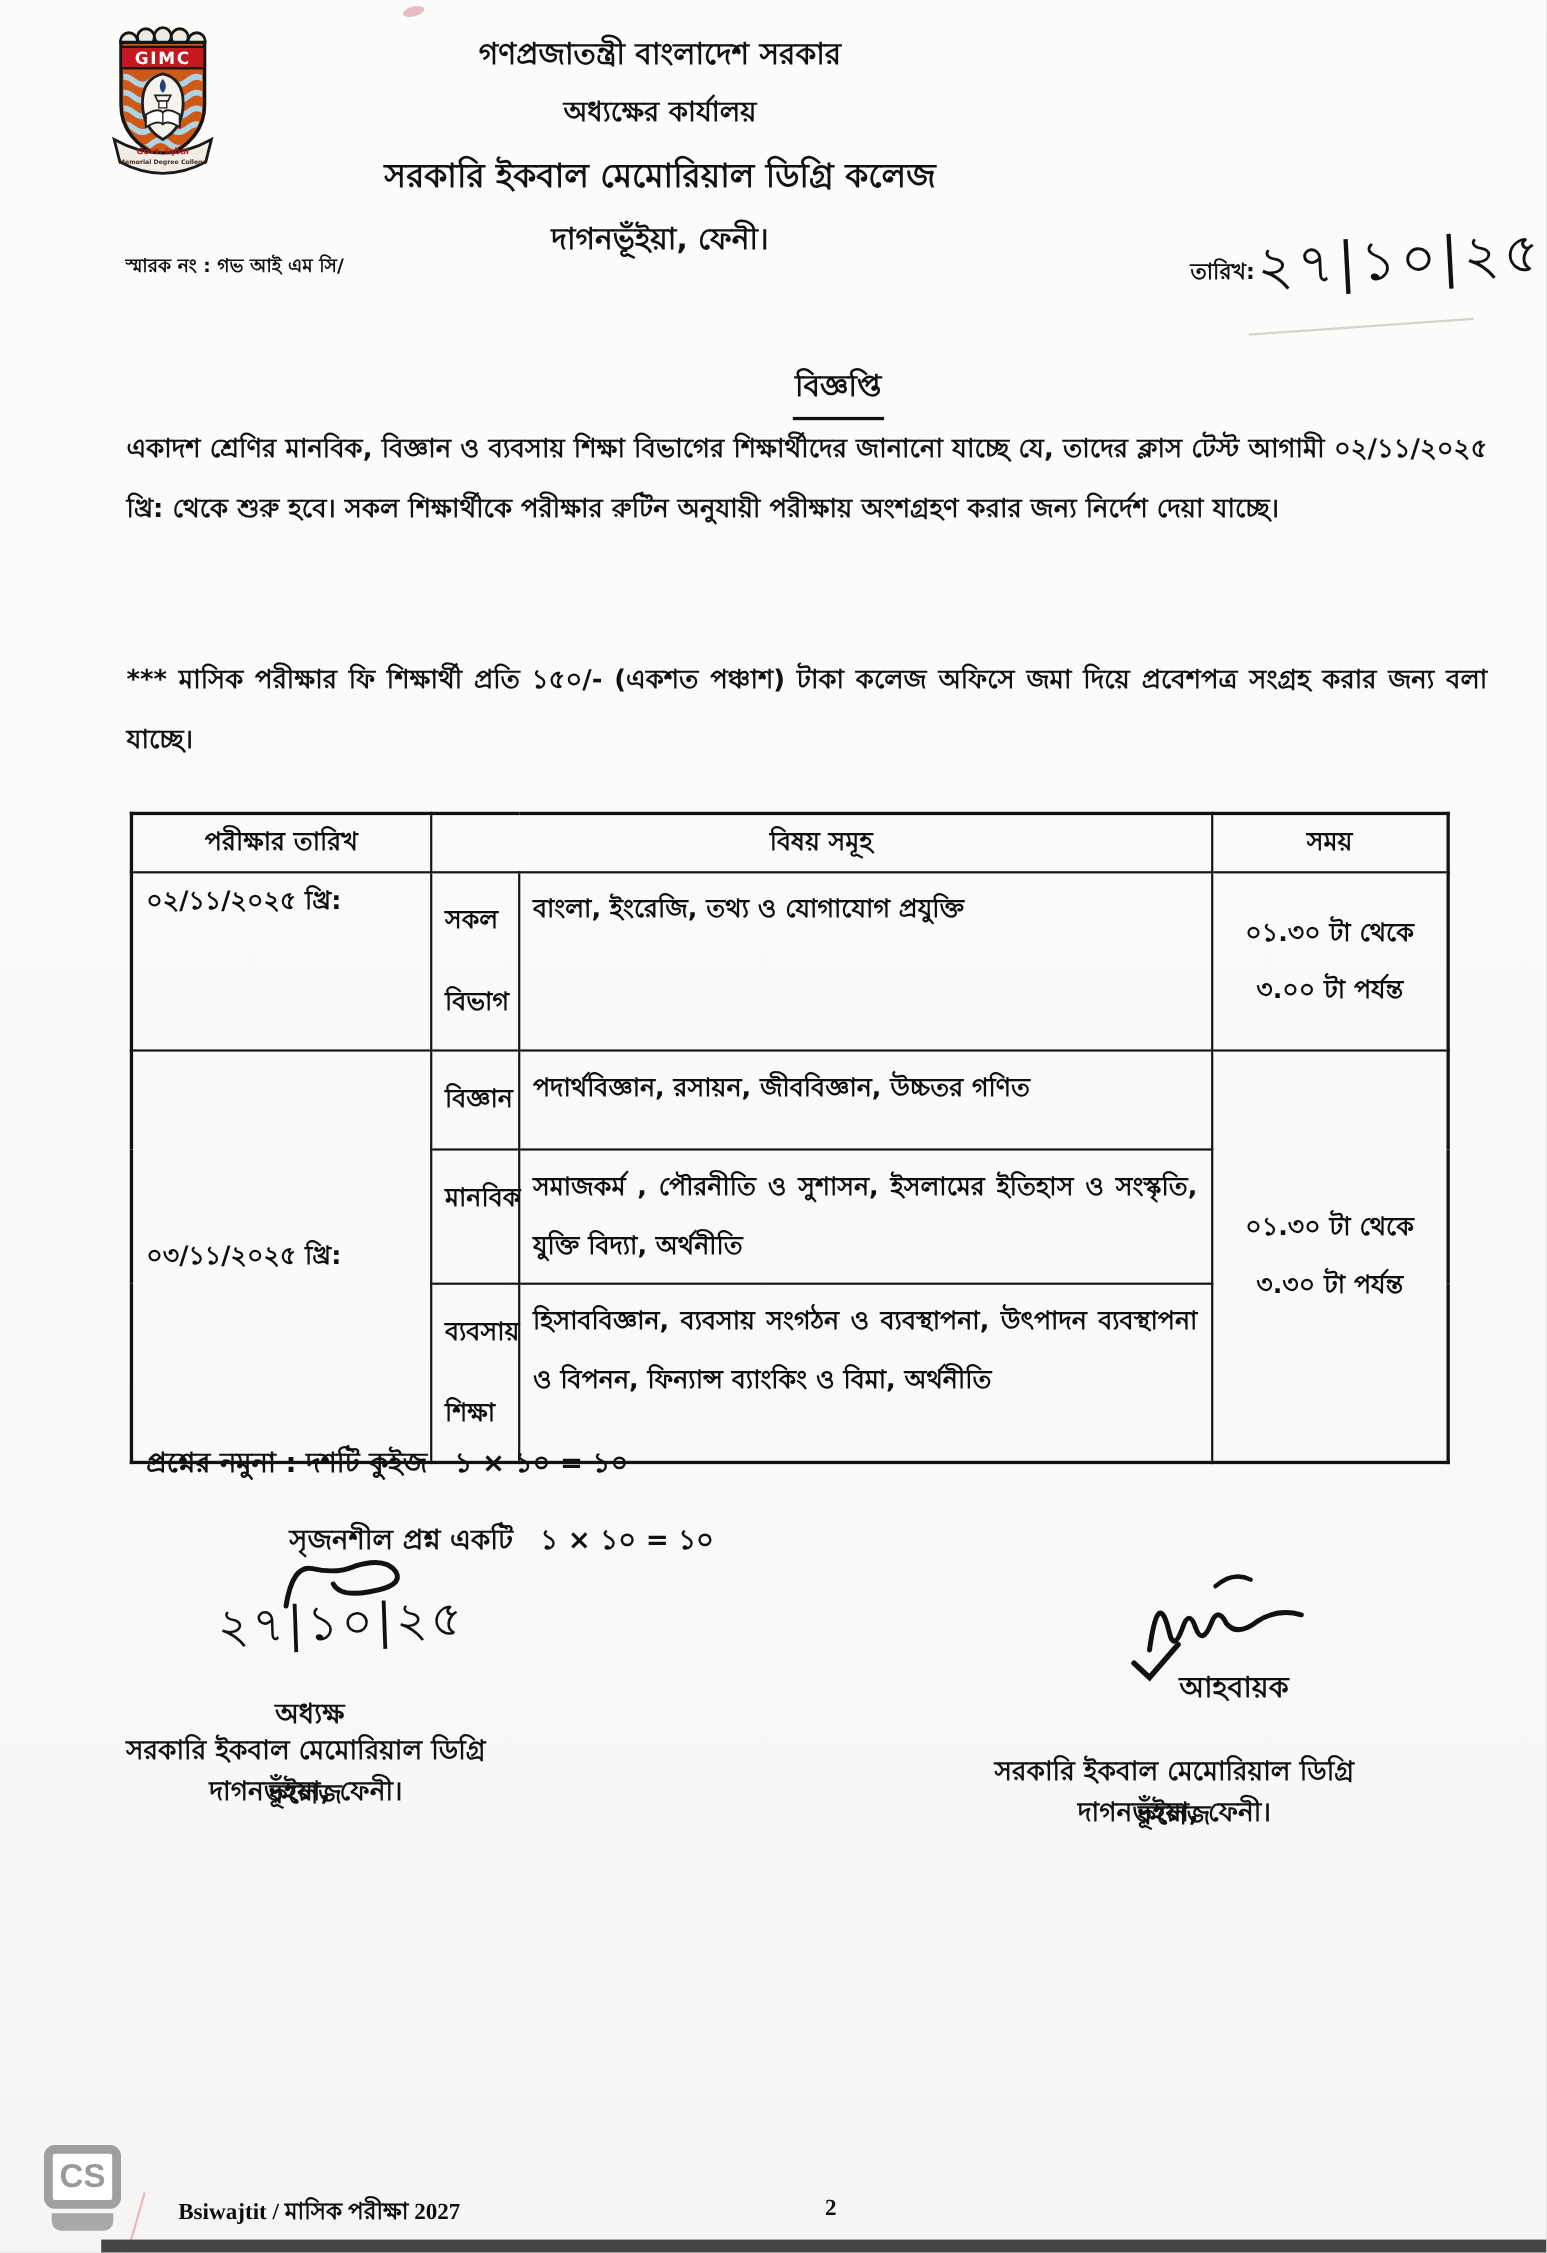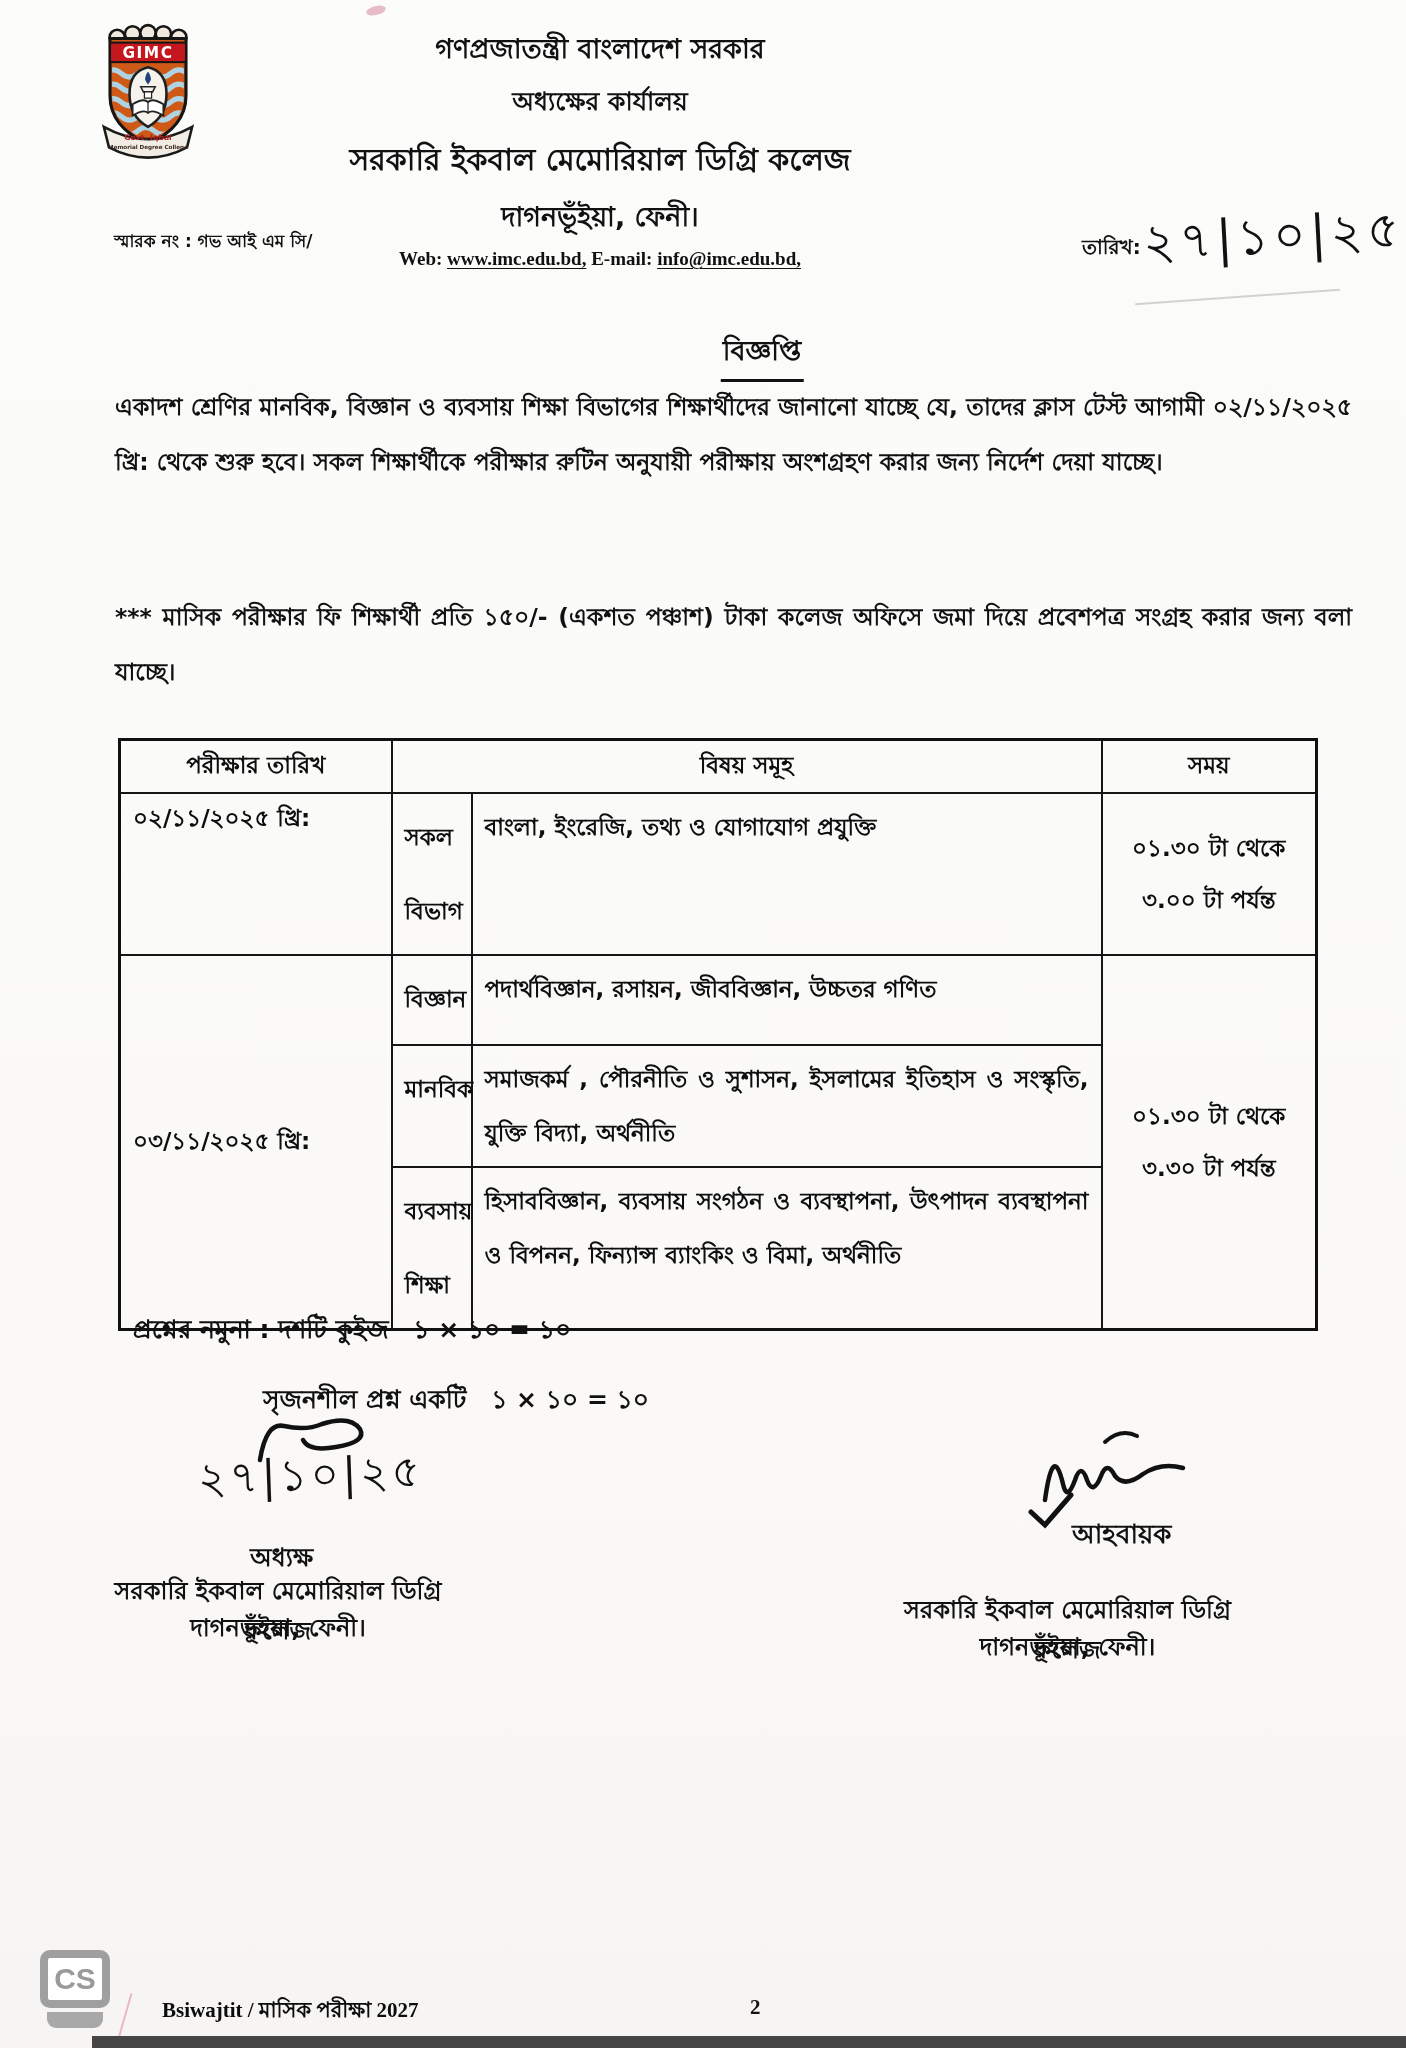--- a/index.html
+++ b/index.html
@@ -113,26 +113,20 @@
     <path d="M7,104 Q50,128 93,104 L88,124 Q50,144 12,124 Z" fill="#f1ede4" stroke="#1a1a1a" stroke-width="2.5"></path>
     <text x="50" y="117" text-anchor="middle" font-size="7.5" font-weight="bold" fill="#b5201f">Govt. Iqbal</text>
     <text x="50" y="126" text-anchor="middle" font-size="5.5" font-weight="bold" fill="#3a2b22">Memorial Degree College</text>
   </svg>
 
   <div class="header">
     <div class="h-govt">গণপ্রজাতন্ত্রী বাংলাদেশ সরকার</div>
     <div class="h-office">অধ্যক্ষের কার্যালয়</div>
     <div class="h-college">সরকারি ইকবাল মেমোরিয়াল ডিগ্রি কলেজ</div>
     <div class="h-address">দাগনভূঁইয়া, ফেনী।</div>
-    <div class="h-web">
-      <span>Web:</span>
-      <span class="lnk">www.imc.edu.bd,</span>
-      <span>E-mail:</span>
-      <span class="lnk">info@imc.edu.bd,</span>
-    </div>
   </div>
 
   <div class="memo-label">স্মারক নং  : গভ আই এম সি/</div>
   <div class="date-label">তারিখ:</div>
   <div class="date-value">২৭|১০|২৫</div>
 
   <div class="notice-title">বিজ্ঞপ্তি</div>
   <div class="para para1">একাদশ শ্রেণির মানবিক, বিজ্ঞান ও ব্যবসায় শিক্ষা বিভাগের শিক্ষার্থীদের জানানো যাচ্ছে যে, তাদের ক্লাস টেস্ট আগামী ০২/১১/২০২৫ খ্রি: থেকে শুরু হবে। সকল শিক্ষার্থীকে পরীক্ষার রুটিন অনুযায়ী পরীক্ষায় অংশগ্রহণ করার জন্য নির্দেশ দেয়া যাচ্ছে।</div>
   <div class="para para2">*** মাসিক পরীক্ষার ফি শিক্ষার্থী প্রতি ১৫০/- (একশত পঞ্চাশ) টাকা কলেজ অফিসে জমা দিয়ে প্রবেশপত্র সংগ্রহ করার জন্য বলা যাচ্ছে।</div>
 

